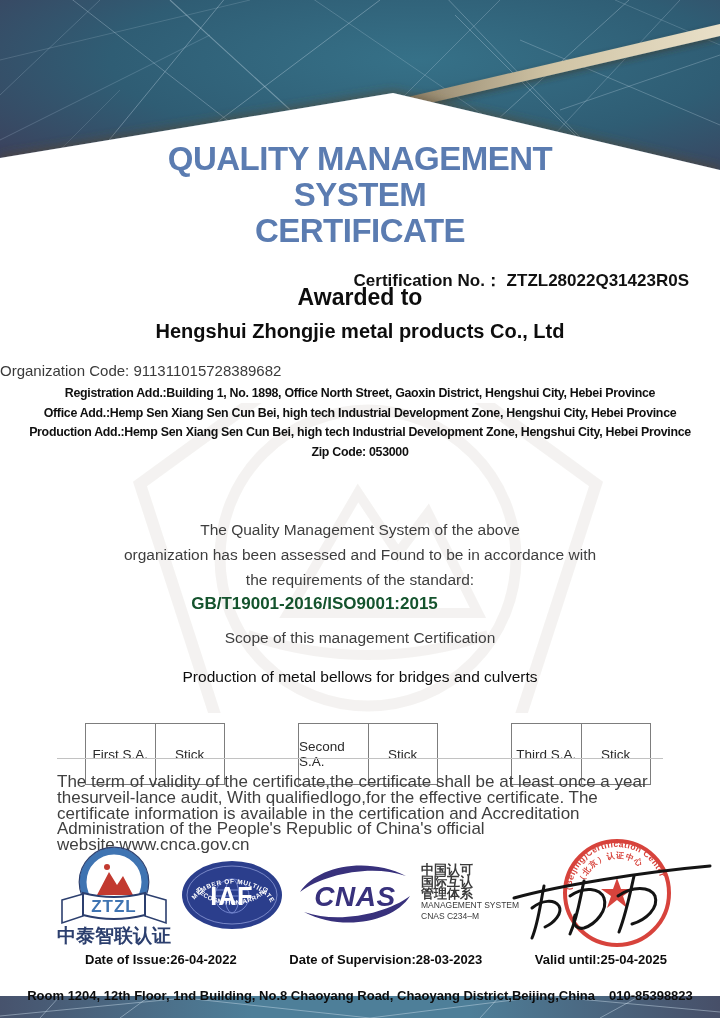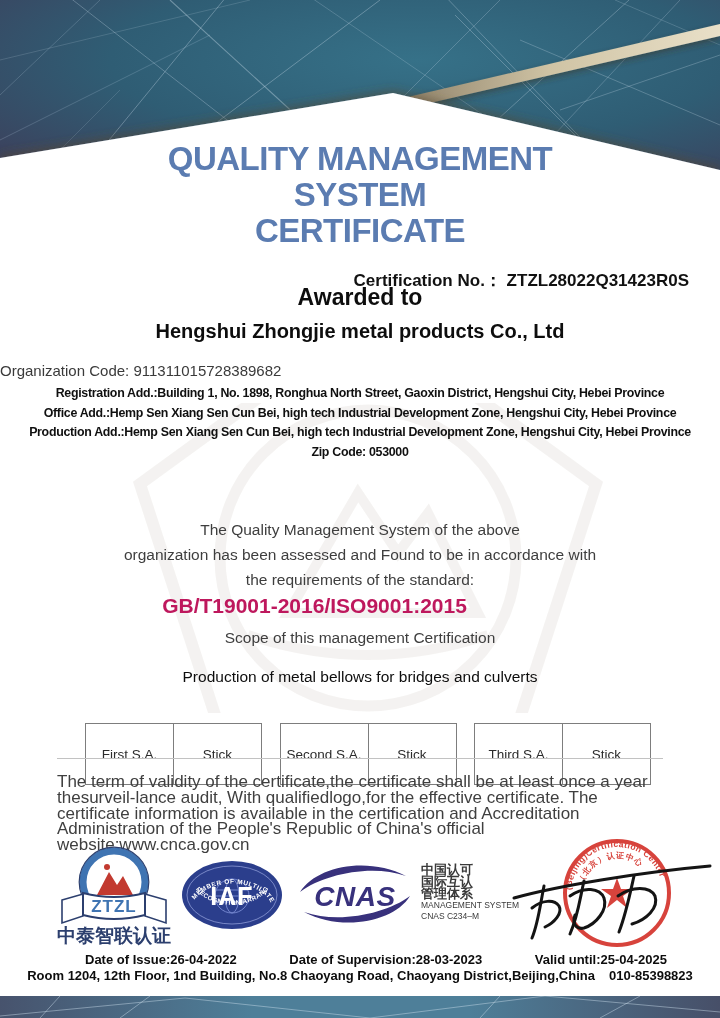--- a/index.html
+++ b/index.html
@@ -23,46 +23,46 @@
   .awarded{ position:absolute; top:284px; left:0; width:720px; text-align:center; font-size:23px; font-weight:bold; color:#0d0d0d; }
   .company{ position:absolute; top:320px; left:0; width:720px; text-align:center; font-size:20px; font-weight:bold; color:#0d0d0d; }
   .org-code{ position:absolute; top:362px; left:0; width:720px; text-align:left; font-size:15px; color:#3a3a3a; }
 
   .addresses{ position:absolute; top:384px; left:25px; width:670px; font-size:12.4px; font-weight:bold;
               color:#101010; line-height:19.5px; letter-spacing:-0.3px; }
   .addresses p{ text-align:justify; text-align-last:center; }
 
   .assessment{ position:absolute; top:517px; left:100px; width:520px; text-align:center;
                font-size:15.5px; color:#3e3e3e; line-height:25px; }
-  .standard{ position:absolute; top:594px; left:0; width:629px; text-align:center; font-size:21px; font-weight:bold; color:#be185d; }
+  .standard{ position:absolute; top:594px; left:0; width:629px; text-align:center; font-size:17px; font-weight:bold; color:#14532d; }
   .scope-label{ position:absolute; top:629px; left:0; width:720px; text-align:center; font-size:15.5px; color:#3e3e3e; }
   .scope-value{ position:absolute; top:668px; left:0; width:720px; text-align:center; font-size:15.5px; font-weight:normal; color:#0d0d0d; }
 
   
   .audit-row{ position:absolute; top:723px; left:85px; width:566px; display:flex; justify-content:space-between; }
-  .audit-box{ display:flex; width:177px; height:62px; border:1px solid #7d7d7d; background:#fff; }
+  .audit-box{ display:flex; width:140px; height:62px; border:1px solid #7d7d7d; background:#fff; }
   .audit-cell{ flex:1; display:flex; align-items:center; justify-content:center; font-size:13.5px; color:#2b2b2b; }
   .audit-cell + .audit-cell{ border-left:1px solid #7d7d7d; }
 
   .fine-print{ position:absolute; top:758px; left:57px; width:606px; font-size:17px; line-height:15.8px;
                color:#3f3f3f; border-top:1px solid #c2c2c2; padding-top:15px; text-align:left; }
 
   
   .logo-ztzl{ position:absolute; left:48px; top:842px; width:132px; height:106px; }
   .logo-iaf{ position:absolute; left:180px; top:858px; width:104px; height:74px; }
   .logo-cnas{ position:absolute; left:294px; top:862px; width:122px; height:66px; }
   .accred-block{ position:absolute; left:421px; top:864px; width:110px; color:#3a3a3a; }
   .accred-block .zh{ font-size:13px; line-height:12px; font-weight:bold; }
   .accred-block .en{ font-size:8.5px; line-height:11px; }
   .stamp-sign{ position:absolute; left:512px; top:836px; width:204px; height:118px; }
 
   
   .dates-row{ position:absolute; top:952px; left:85px; width:582px; display:flex; justify-content:space-between;
               font-size:13px; font-weight:bold; color:#0d0d0d;text-align:center; }
-  .footer-address{ position:absolute; top:968px; left:0; width:720px; text-align:center;
+  .footer-address{ position:absolute; top:988px; left:0; width:720px; text-align:center;
                    font-size:13px; font-weight:bold; color:#0d0d0d; display:flex; justify-content:center; gap:14px; }
 </style>
 </head>
 <body>
 
 <div class="page">
 
   <svg class="header-art" viewBox="0 0 720 200" preserveAspectRatio="none">
     <defs>
       <radialGradient id="hdr" cx="0.58" cy="0.3" r="0.95">
@@ -127,21 +127,21 @@
     <div class="cert-no">
       <span>Certification No.：</span>
       <span>ZTZL28022Q31423R0S</span>
     </div>
 
     <div class="awarded">Awarded to</div>
     <div class="company">Hengshui Zhongjie metal products Co., Ltd</div>
     <div class="org-code">Organization Code: 911311015728389682</div>
 
     <div class="addresses">
-      <p>Registration Add.:Building 1, No. 1898, Ronghua North Street, Gaoxin District, Hengshui City, Hebei Province</p>
+      <p>Registration Add.:Building 1, No. 1898, Office North Street, Gaoxin District, Hengshui City, Hebei Province</p>
       <p>Office Add.:Hemp Sen Xiang Sen Cun Bei, high tech Industrial Development Zone, Hengshui City, Hebei Province</p>
       <p>Production Add.:Hemp Sen Xiang Sen Cun Bei, high tech Industrial Development Zone, Hengshui City, Hebei Province</p>
       <p>Zip Code: 053000</p>
     </div>
 
     <div class="assessment">
       <div>The Quality Management System of the above</div>
       <div>organization has been assessed and Found to be in accordance with</div>
       <div>the requirements of the standard:</div>
     </div>

